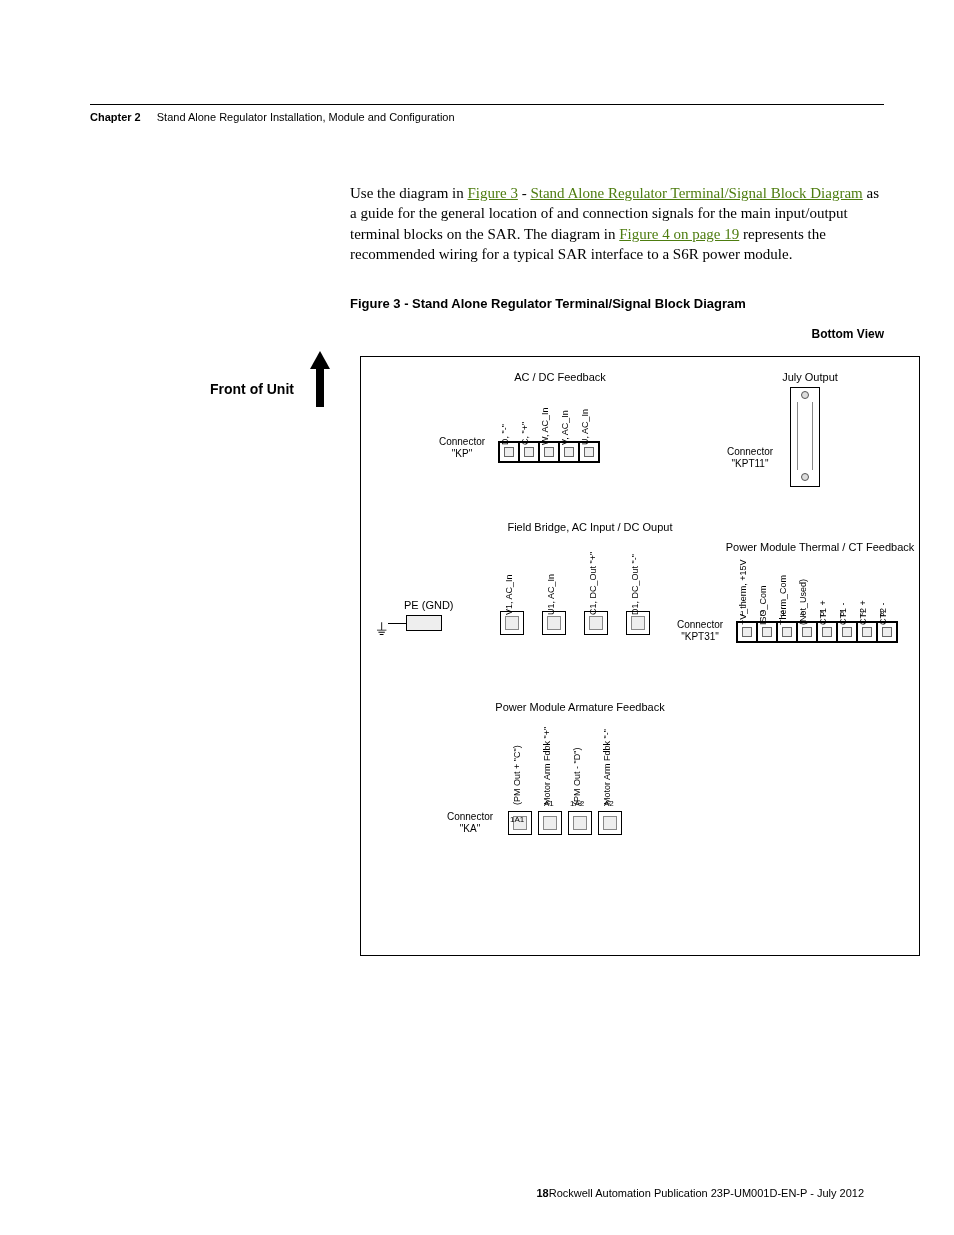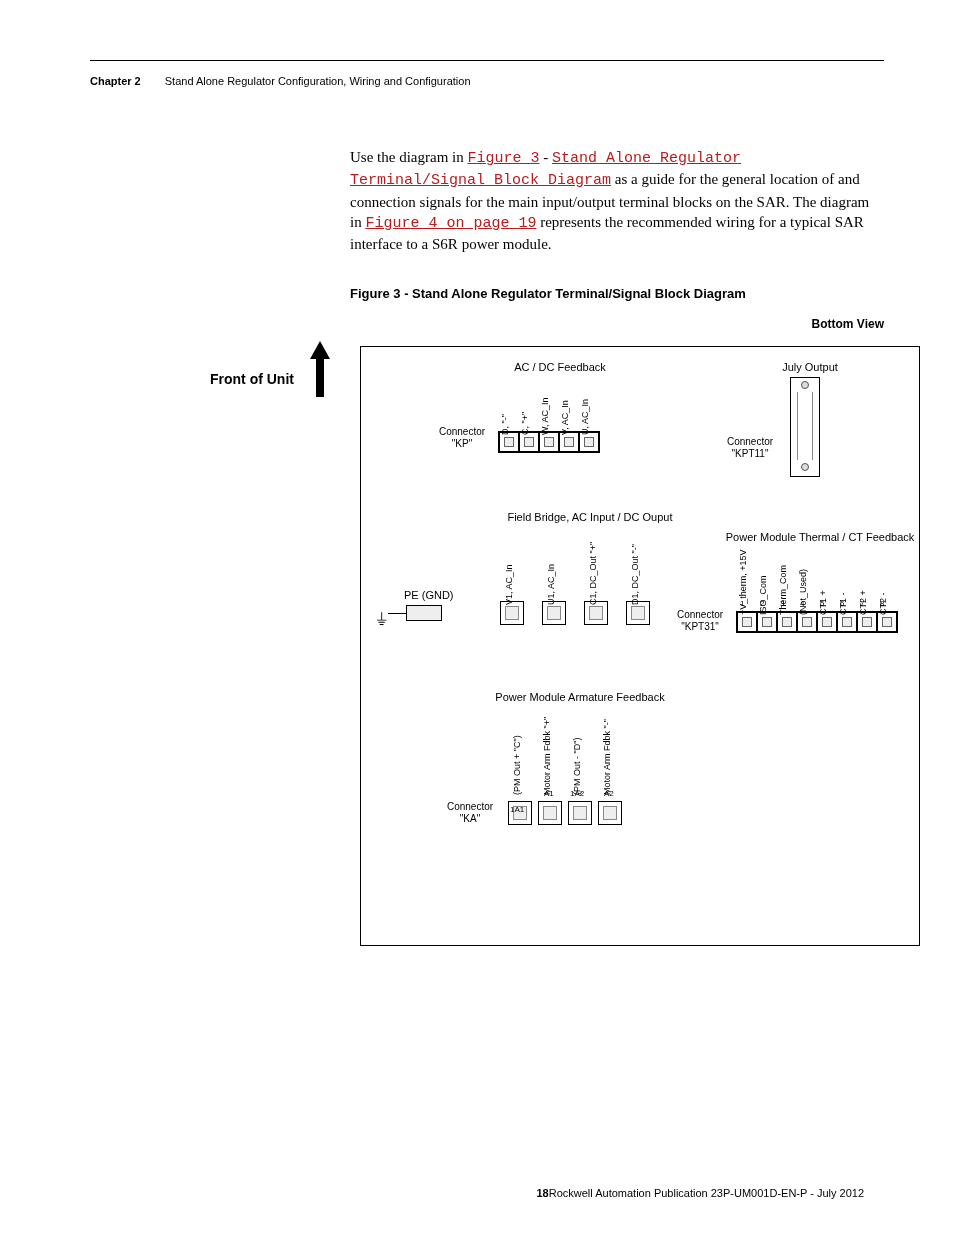--- a/index.html
+++ b/index.html
@@ -8,41 +8,42 @@
     height: 1235px;
     background: #fff;
     font-family: Arial, Helvetica, sans-serif;
     color: #000;
     position: relative;
     padding: 60px 70px 40px 90px;
   }
   .header-line {
     border-top: 1px solid #000;
     margin-bottom: 6px;
-    padding-top: 14px;
-    font-size: 11px;
-    display: flex;
-    gap: 24px;
+    padding-top: 6px;
+    font-size: 11px;
+    display: flex;
+    gap: 16px;
+    margin-top: 44px;
   }
   .header-line .chapter { font-weight: bold; }
   .section-heading {
     font-family: Arial, Helvetica, sans-serif;
     font-weight: bold;
     font-size: 22px;
     width: 250px;
     float: left;
     line-height: 1.15;
   }
   .body-para {
     margin-left: 260px;
     font-family: Georgia, "Times New Roman", serif;
     font-size: 15px;
     line-height: 1.35;
   }
-  a.link { color: #b91c1c; text-decoration: underline; font-family: Liberation Mono, monospace; }
+  a.link { color: #4d7c0f; text-decoration: underline; }
   .figure-caption {
     margin-left: 260px;
     margin-top: 32px;
     font-weight: bold;
     font-size: 13px;
   }
   .bottom-view-label {
     text-align: right;
     font-weight: bold;
     font-size: 12px;
@@ -175,21 +176,21 @@
   .small-num {
     position:absolute;
     font-size:8px;
   }
 </style>
 </head>
 <body>
 
 <div class="header-line">
   <span class="chapter">Chapter 2</span>
-  <span>Stand Alone Regulator Configuration, Wiring and Configuration</span>
+  <span>Stand Alone Regulator Installation, Module and Configuration</span>
 </div>
 
 <div style="margin-top:60px; overflow:hidden;">
   <p class="body-para">
     <span>Use the diagram in </span><a class="link">Figure 3</a><span> - </span><a class="link">Stand Alone Regulator Terminal/Signal Block Diagram</a><span> as a guide for the general location of and connection signals for the main input/output terminal blocks on the SAR. The diagram in </span><a class="link">Figure 4 on page 19</a><span> represents the recommended wiring for a typical SAR interface to a S6R power module.</span>
   </p>
 </div>
 
 <div class="figure-caption">Figure 3 - Stand Alone Regulator Terminal/Signal Block Diagram</div>
 <div class="bottom-view-label">Bottom View</div>

